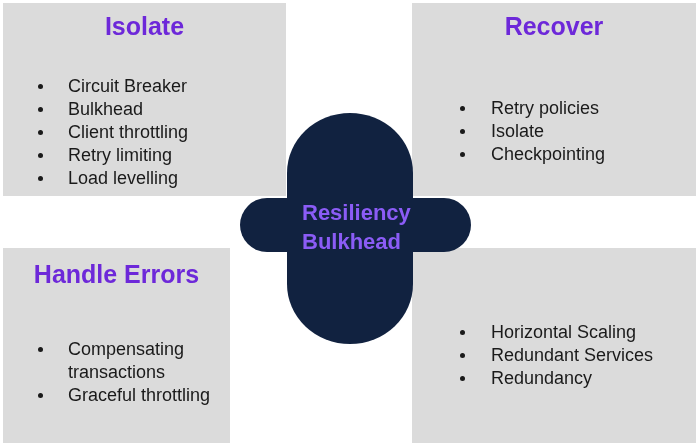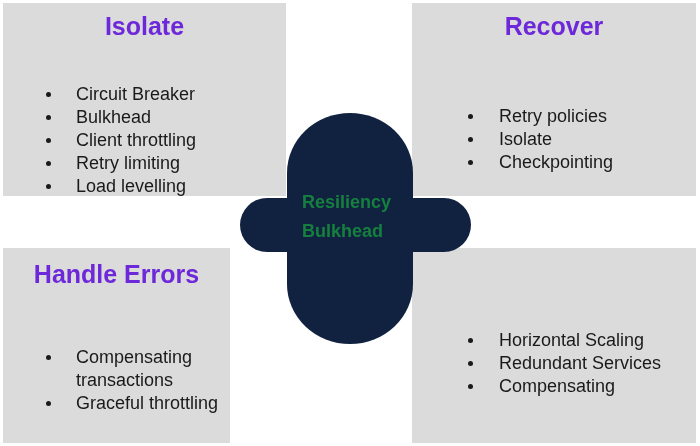--- a/index.html
+++ b/index.html
@@ -14,21 +14,21 @@
   #box-redundancy{left:412px;top:248px;width:284px;height:195px;}
 
   .box-title{
     position:absolute;left:0;width:100%;text-align:center;
     font-weight:bold;font-size:25px;line-height:30px;color:#6d28d9;
     white-space:nowrap;
   }
   #box-isolate .box-title, #box-recover .box-title{top:8px;}
   #box-handle .box-title, #box-redundancy .box-title{top:11px;}
 
-  ul.bullets{position:absolute;left:0;margin:12px;padding:0;list-style:none;}
+  ul.bullets{position:absolute;left:0;margin:4px;padding:0;list-style:none;}
   ul.bullets li{
     position:relative;font-size:18px;line-height:23px;color:#1a1a1a;
   }
   .leftcol li{padding-left:61px;}
   .leftcol li::before{
     content:"";position:absolute;left:31px;top:9px;width:5px;height:5px;
     border-radius:50%;background:#1a1a1a;
   }
   .rightcol li{padding-left:75px;}
   .rightcol li::before{
@@ -43,22 +43,22 @@
 
   #center-bar{
     position:absolute;left:240px;top:198px;width:231px;height:54px;
     background:#112240;border-radius:27px;z-index:2;
   }
   #center-pill{
     position:absolute;left:287px;top:113px;width:126px;height:231px;
     background:#112240;border-radius:63px / 60px;z-index:2;
   }
   #center-label{
-    position:absolute;left:302px;top:188px;z-index:3;
-    color:#15803d;font-weight:bold;font-size:18px;line-height:29px;
+    position:absolute;left:302px;top:198px;z-index:3;
+    color:#8b5cf6;font-weight:bold;font-size:22px;line-height:29px;
     white-space:nowrap;
   }
 </style>
 </head>
 <body>
 
 <div id="canvas">
 
   <div class="box" id="box-isolate">
     <div class="box-title">Isolate</div>
@@ -85,21 +85,21 @@
     <ul class="bullets leftcol">
       <li>Compensating transactions</li>
       <li>Graceful throttling</li>
     </ul>
   </div>
 
   <div class="box" id="box-redundancy">
     <ul class="bullets rightcol">
       <li>Horizontal Scaling</li>
       <li>Redundant Services</li>
-      <li>Compensating</li>
+      <li>Redundancy</li>
     </ul>
   </div>
 
   <div id="center-bar"></div>
   <div id="center-pill"></div>
   <div id="center-label">
     <div>Resiliency</div>
     <div>Bulkhead</div>
   </div>
 

